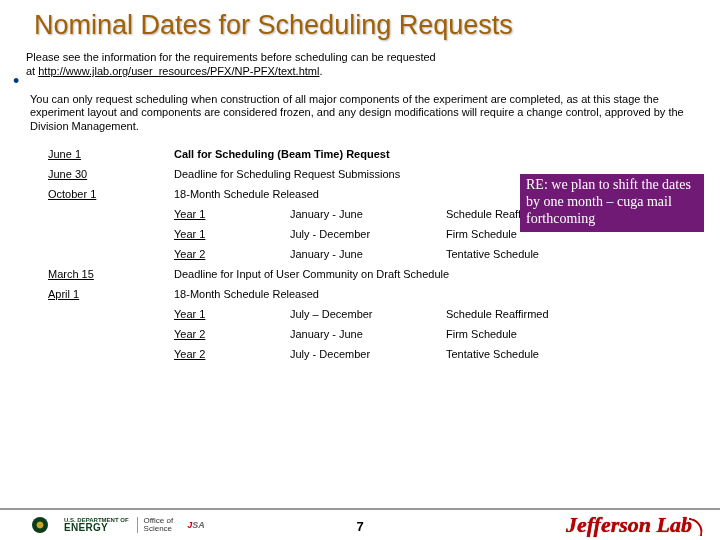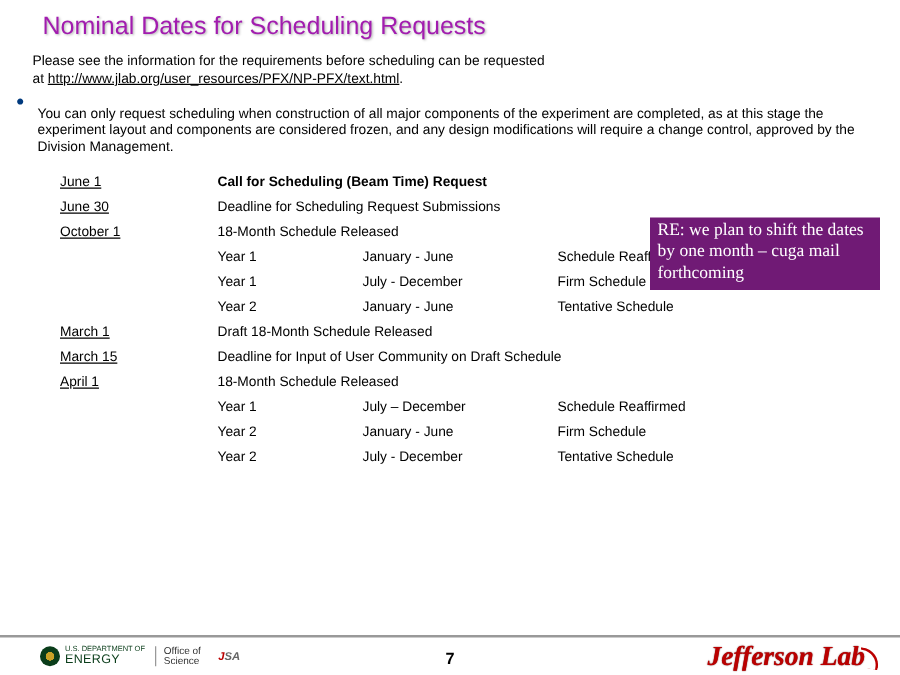--- a/index.html
+++ b/index.html
@@ -7,22 +7,22 @@
     width:720px;height:540px;
     font-family:Arial,Helvetica,sans-serif;
     font-size:11px;
     color:#000;
     position:relative;
     background:#fff;
     overflow:hidden;
   }
   .title{
     font-family:Arial,Helvetica,sans-serif;
-    font-size:20px;
-    color:#a21caf;
+    font-size:27px;
+    color:#a16207;
     text-shadow:1px 1px 2px rgba(0,0,0,0.3);
     font-weight:400;
     padding:10px 0 0 34px;
   }
   .intro{
     padding:10px 26px 0 26px;
     line-height:1.25;
   }
   .intro .link{
     text-decoration:underline;
@@ -44,21 +44,21 @@
     width:640px;
     border-collapse:collapse;
   }
   .table td{
     padding:4px 6px 4px 0;
     vertical-align:top;
   }
   .col-date{width:120px;text-decoration:underline;}
   .col-desc{}
   .sub td{padding:4px 6px 4px 0;}
-  .sub .c1{width:110px;}
+  .sub .c1{width:110px;text-decoration:underline;}
   .sub .c2{width:150px;}
   .sub .c3{}
   .callout{
     position:absolute;
     right:16px;
     top:174px;
     width:172px;
     background:#701a75;
     color:#fff;
     font-family:"Times New Roman",serif;
@@ -72,22 +72,22 @@
     height:32px;
     border-top:2px solid #999;
     display:flex;
     align-items:center;
     justify-content:space-between;
     padding:0 16px;
     box-sizing:border-box;
   }
   .footer .left{display:flex;align-items:center;gap:8px;}
   .doe{
-    display:flex;align-items:center;gap:4px;
-    font-size:6px;font-weight:normal;color:#0a3d1a;
+    display:flex;align-items:center;gap:16px;
+    font-size:6px;font-weight:bold;color:#0a3d1a;
     line-height:1;
     padding-left:16px;
   }
   .doe-seal{
     width:16px;height:16px;border-radius:50%;
     background:radial-gradient(circle,#c9a227 30%,#0a3d1a 32%);
   }
   .doe-text{display:flex;flex-direction:column;}
   .doe-text .big{font-size:10px;letter-spacing:0.3px;}
   .office{
@@ -163,24 +163,20 @@
         <td class="col-date"></td>
         <td class="c1">Year 1</td>
         <td class="c2">July - December</td>
         <td class="c3">Firm Schedule</td>
       </tr>
       <tr class="sub">
         <td class="col-date"></td>
         <td class="c1">Year 2</td>
         <td class="c2">January - June</td>
         <td class="c3">Tentative Schedule</td>
-      </tr>
-      <tr>
-        <td class="col-date">March 1</td>
-        <td class="col-desc" colspan="3">Draft 18-Month Schedule Released</td>
       </tr>
       <tr>
         <td class="col-date">March 15</td>
         <td class="col-desc" colspan="3">Deadline for Input of User Community on Draft Schedule</td>
       </tr>
       <tr>
         <td class="col-date">April 1</td>
         <td class="col-desc" colspan="3">18-Month Schedule Released</td>
       </tr>
       <tr class="sub">

